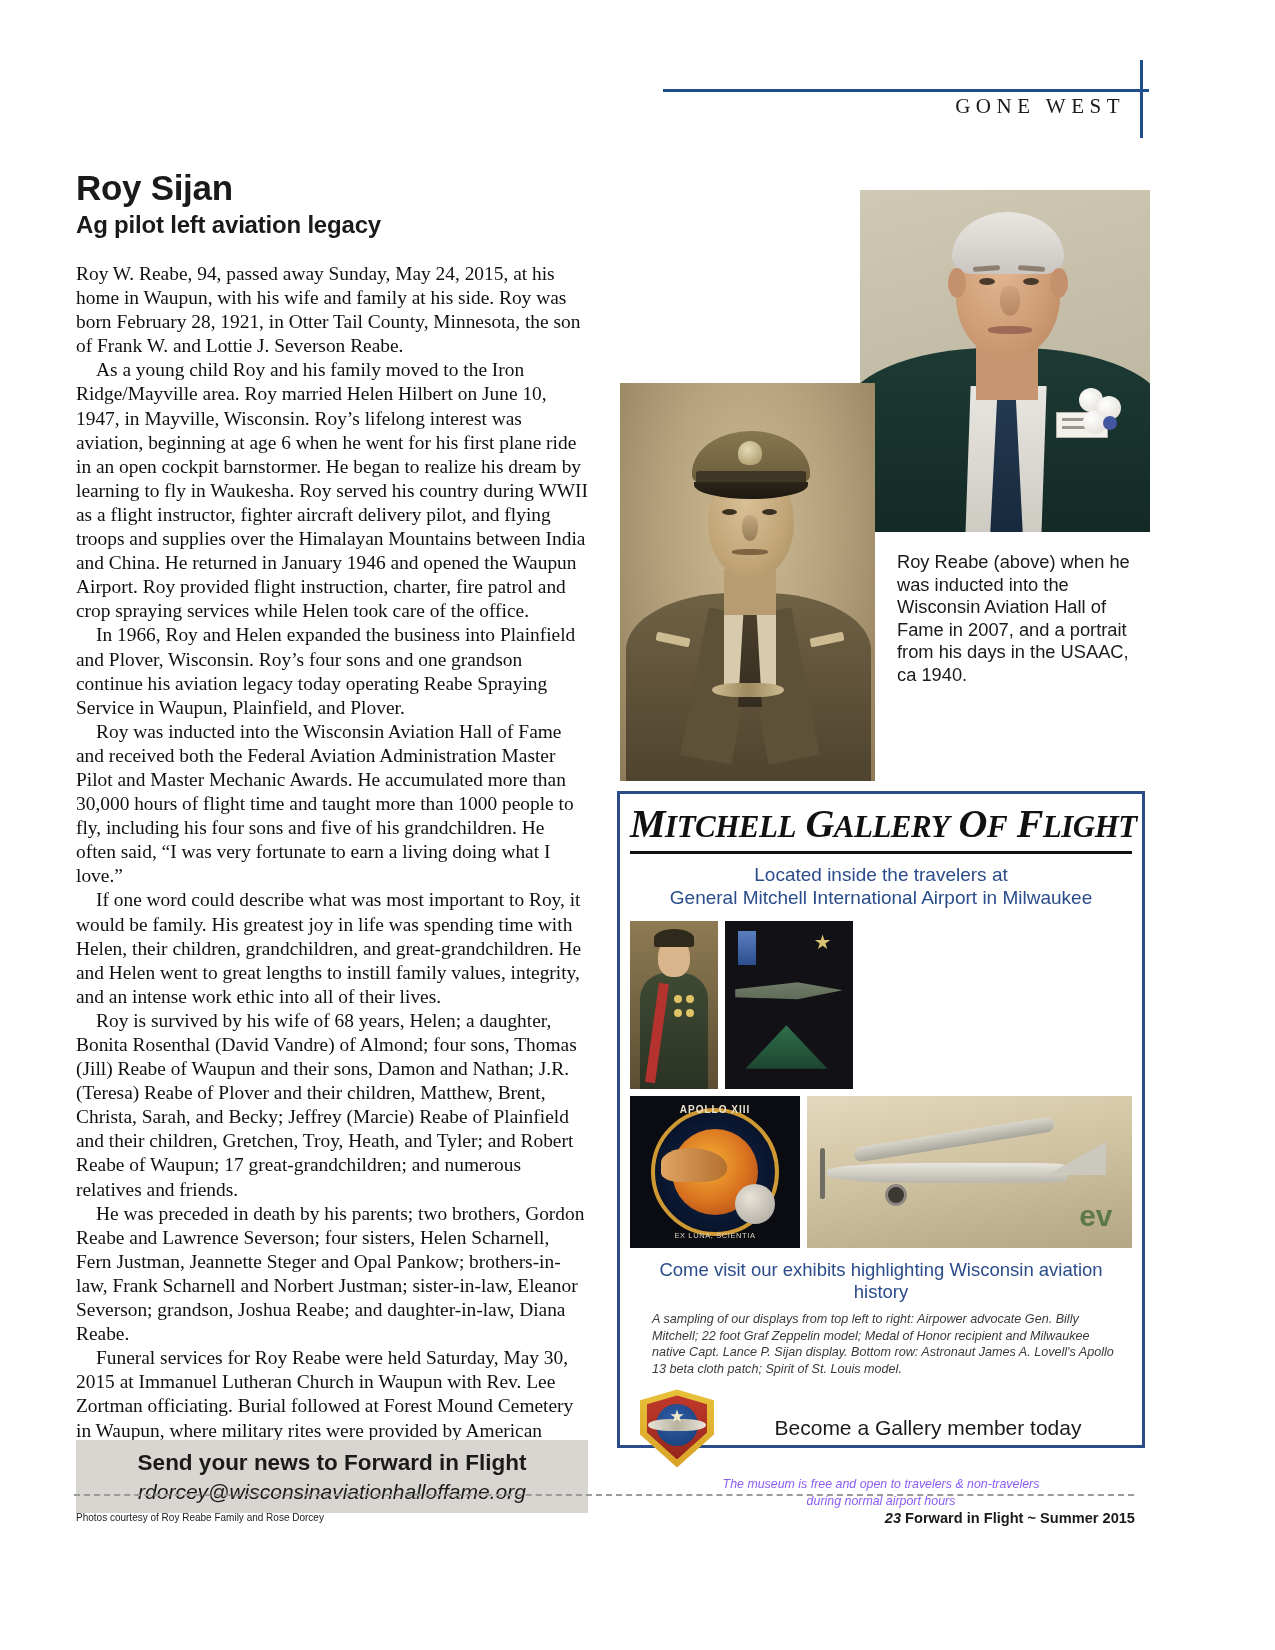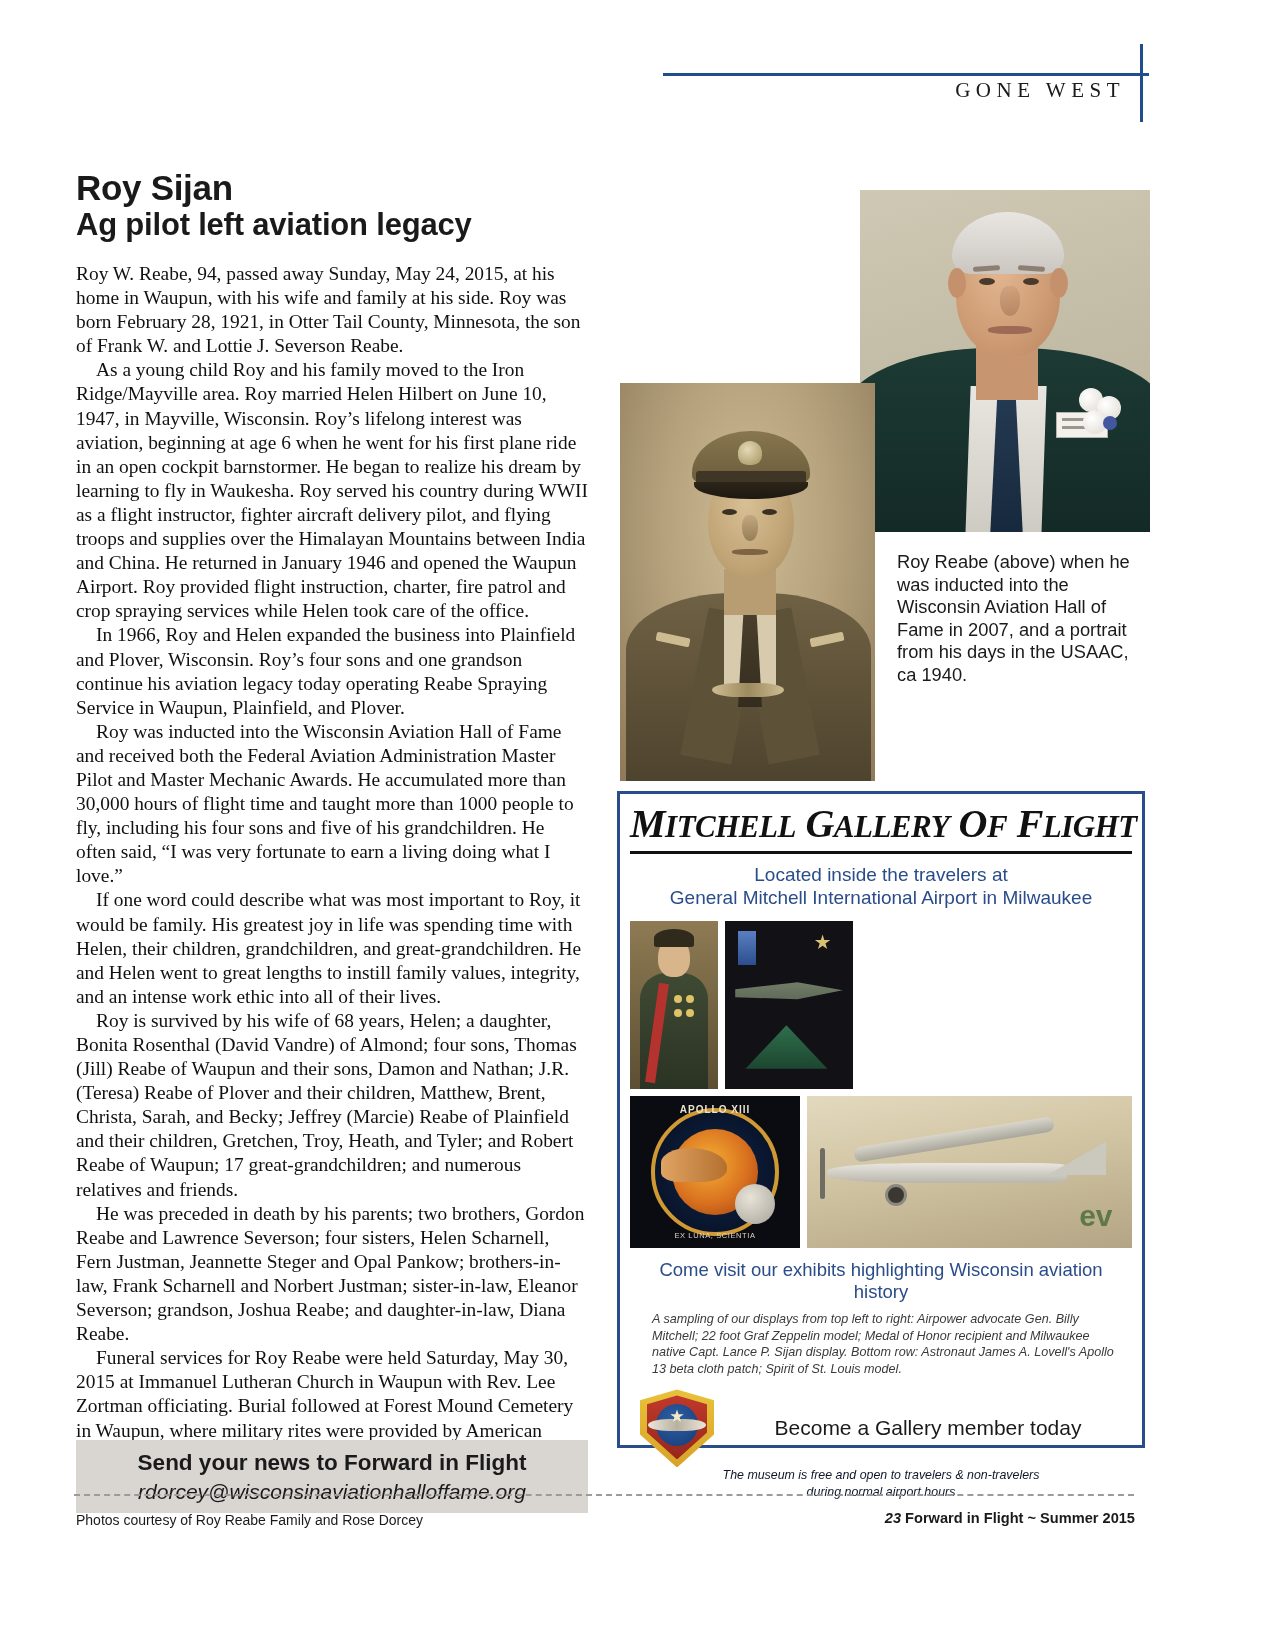--- a/index.html
+++ b/index.html
@@ -9,21 +9,21 @@
     height: 1650px;
     background: #ffffff;
     font-family: "Liberation Serif", serif;
     position: relative;
     overflow: hidden;
   }
 
   
   .page-header {
     position: absolute;
-    left: 0; top: 0;
+    left: 0; top: 16px;
     width: 1093px; height: 150px;
   }
   .hdr-rule {
     position: absolute;
     left: 663px; top: 73px;
     width: 486px; height: 3px;
     background: #1f4e8c;
   }
   .hdr-vrule {
     position: absolute;
@@ -53,21 +53,21 @@
     font-weight: bold;
     font-size: 35px;
     line-height: 40px;
     color: #1a1a1a;
     margin: 0;
     letter-spacing: -0.3px;
   }
   .subhead {
     font-family: "Liberation Sans", sans-serif;
     font-weight: bold;
-    font-size: 31px;
+    font-size: 24px;
     line-height: 30px;
     color: #1a1a1a;
     margin: 2px 0 0 0;
     letter-spacing: -0.2px;
   }
   .body-copy {
     margin-top: 22px;
     font-family: "Liberation Serif", serif;
     font-size: 19.4px;
     line-height: 24.1px;
@@ -388,40 +388,41 @@
   .ad-member-text .l1 {
     font-family: "Liberation Sans", sans-serif;
     font-size: 21px; line-height: 26px; color: #1a1a1a;
   }
   .ad-member-text .l2 {
     font-family: "Liberation Sans", sans-serif;
     font-size: 21px; line-height: 26px; color: #1a1a1a;
   }
   .ad-member-text .l2 .url { color: #2f7fc1; }
   .ad-foot {
+    margin-top: 9px;
     font-family: "Liberation Sans", sans-serif;
     font-style: italic;
     font-size: 12.4px;
     line-height: 17px;
-    color: #0f172a;
+    color: #8b5cf6;
     text-align: center;
   }
 
   
   .footer-rule {
     position: absolute;
     left: 74px; top: 1494px;
     width: 1060px; height: 0;
     border-top: 2px dashed #9b9b9b;
   }
   .footer-left {
     position: absolute;
     left: 76px; top: 1512px;
     font-family: "Liberation Sans", sans-serif;
-    font-size: 14px;
+    font-size: 10px;
     color: #1a1a1a;
   }
   .footer-right {
     position: absolute;
     right: 140px; top: 1510px;
     font-family: "Liberation Sans", sans-serif;
     font-size: 14.6px;
     font-weight: bold;
     color: #1a1a1a;
   }

